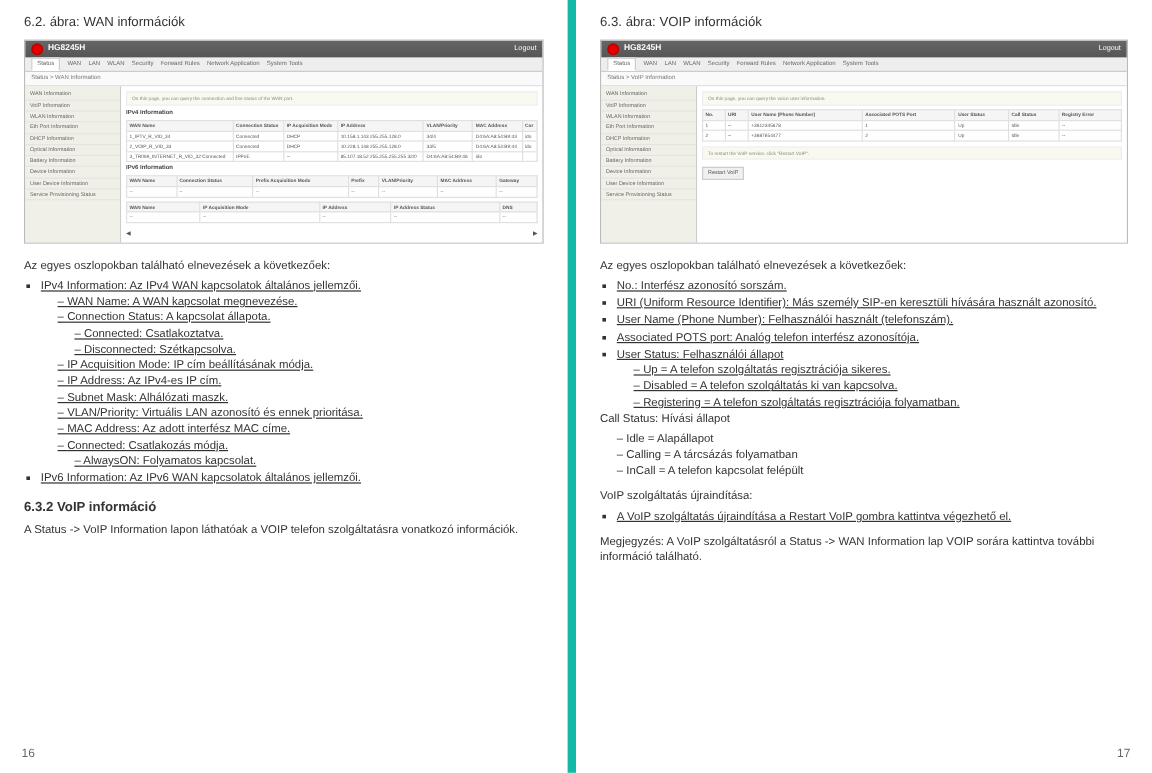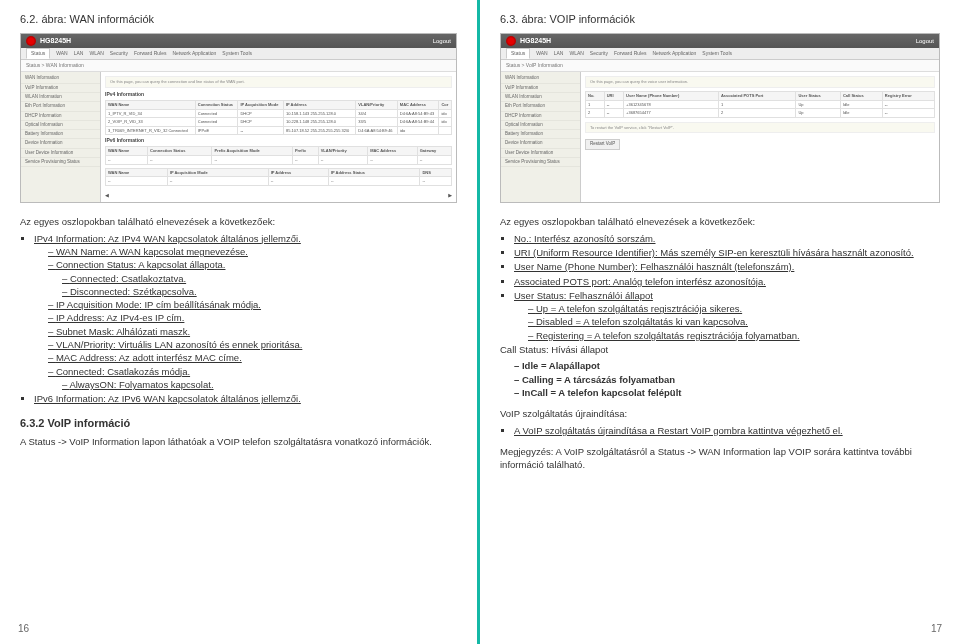--- a/index.html
+++ b/index.html
@@ -11,21 +11,21 @@
       display: flex;
       font-size: 9px;
       color: #333;
       line-height: 1.4;
     }
     .page-left, .page-right {
       width: 480px;
       padding: 12px 20px 10px 20px;
       position: relative;
     }
-    .page-left { border-right: 3px solid #14b8a6; }
+    .page-left { border-right: 7px solid #14b8a6; }
     h3.title {
       font-size: 11px;
       font-weight: normal;
       margin-bottom: 6px;
     }
     
     .router-shot {
       border: 1px solid #bbb;
       background: #f5f5f5;
       height: 170px;
@@ -329,21 +329,21 @@
       <li>Associated POTS port: Analóg telefon interfész azonosítója.</li>
       <li><span>User Status: Felhasználói állapot</span>
         <ul class="dash">
           <li>Up = A telefon szolgáltatás regisztrációja sikeres.</li>
           <li>Disabled = A telefon szolgáltatás ki van kapcsolva.</li>
           <li>Registering = A telefon szolgáltatás regisztrációja folyamatban.</li>
         </ul>
       </li>
     </ul>
     <p>Call Status: Hívási állapot</p>
-    <ul class="dash" style="padding-left:14px;font-weight:bold;">
+    <ul class="dash" style="padding-left:14px;">
       <li>Idle = Alapállapot</li>
       <li>Calling = A tárcsázás folyamatban</li>
       <li>InCall = A telefon kapcsolat felépült</li>
     </ul>
     <p style="margin-top:8px;">VoIP szolgáltatás újraindítása:</p>
     <ul class="square">
       <li>A VoIP szolgáltatás újraindítása a Restart VoIP gombra kattintva végezhető el.</li>
     </ul>
     <p style="margin-top:8px;">Megjegyzés: A VoIP szolgáltatásról a Status -&gt; WAN Information lap VOIP sorára kattintva további információ található.</p>
   </div>

